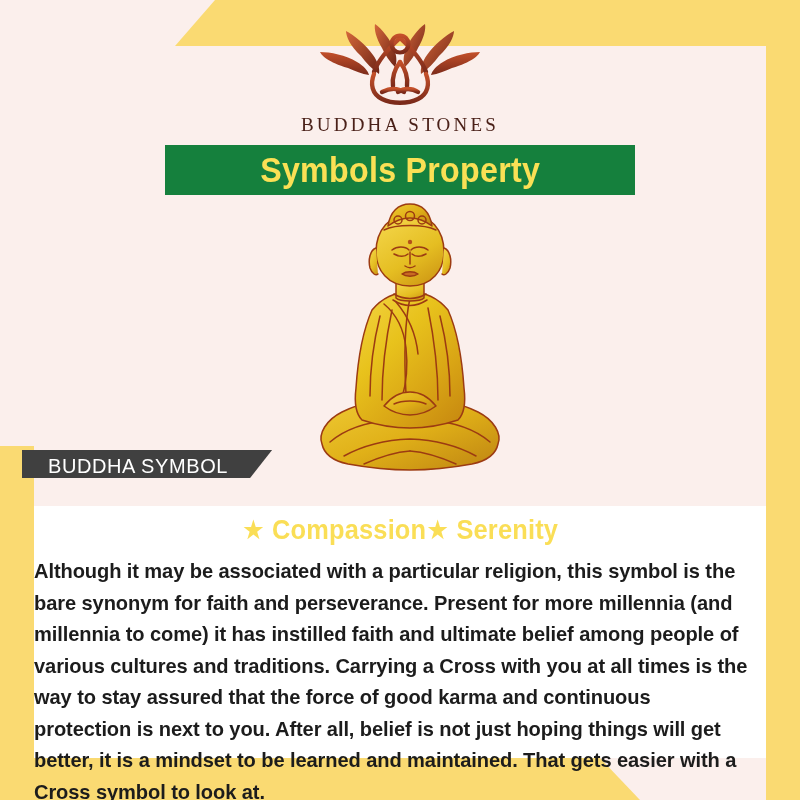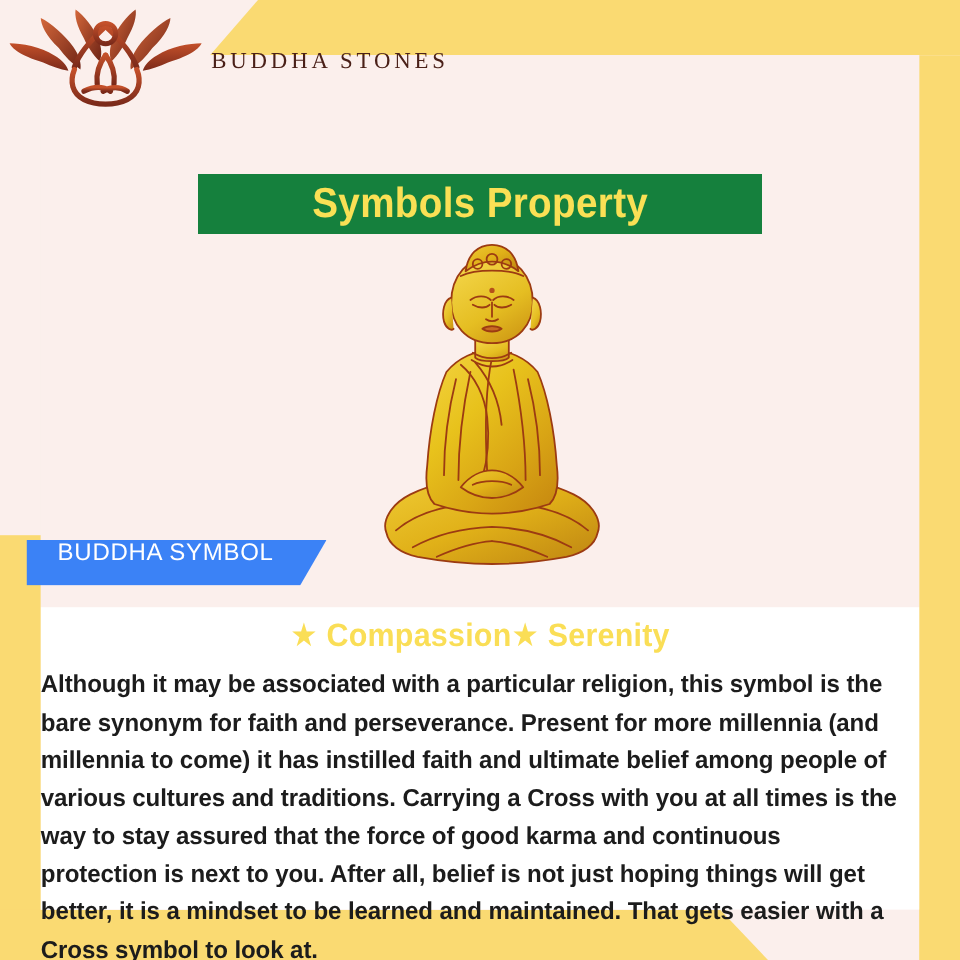--- a/index.html
+++ b/index.html
@@ -57,23 +57,23 @@
   .stage-white {
     position: absolute;
     left: 34px; top: 506px;
     width: 732px; height: 252px;
     background: #FFFFFF;
   }
 
   
   .brand {
     position: absolute;
-    top: 6px; left: 0; width: 800px;
+    top: 22px; left: 0; width: 800px;
     display: flex;
-    flex-direction: row;
+    flex-direction: column;
     align-items: center;
     z-index: 6;
   }
   .brand-mark { width: 176px; height: 86px; display: block; }
   .brand-name {
     margin-top: 6px;
     font-family: "Liberation Serif", "DejaVu Serif", serif;
     font-size: 19px;
     letter-spacing: 3.2px;
     color: #4A2018;
@@ -106,25 +106,25 @@
     left: 300px; top: 198px;
     width: 220px; height: 295px;
     z-index: 5;
   }
   .buddha-wrap svg { width: 100%; height: 100%; display: block; }
 
   
   .badge {
     position: absolute;
     left: 22px; top: 450px;
-    height: 38px;
+    height: 28px;
     padding: 0 44px 0 26px;
-    background: #3b82f6;
+    background: #404040;
     display: flex;
-    align-items: flex-start;
+    align-items: flex-end;
     clip-path: polygon(0 0, 100% 0, calc(100% - 22px) 100%, 0 100%);
     z-index: 7;
   }
   .badge-text {
     font-size: 20px;
     color: #FFFFFF;
     letter-spacing: 0.6px;
     font-weight: 400;
     white-space: nowrap;
   }

